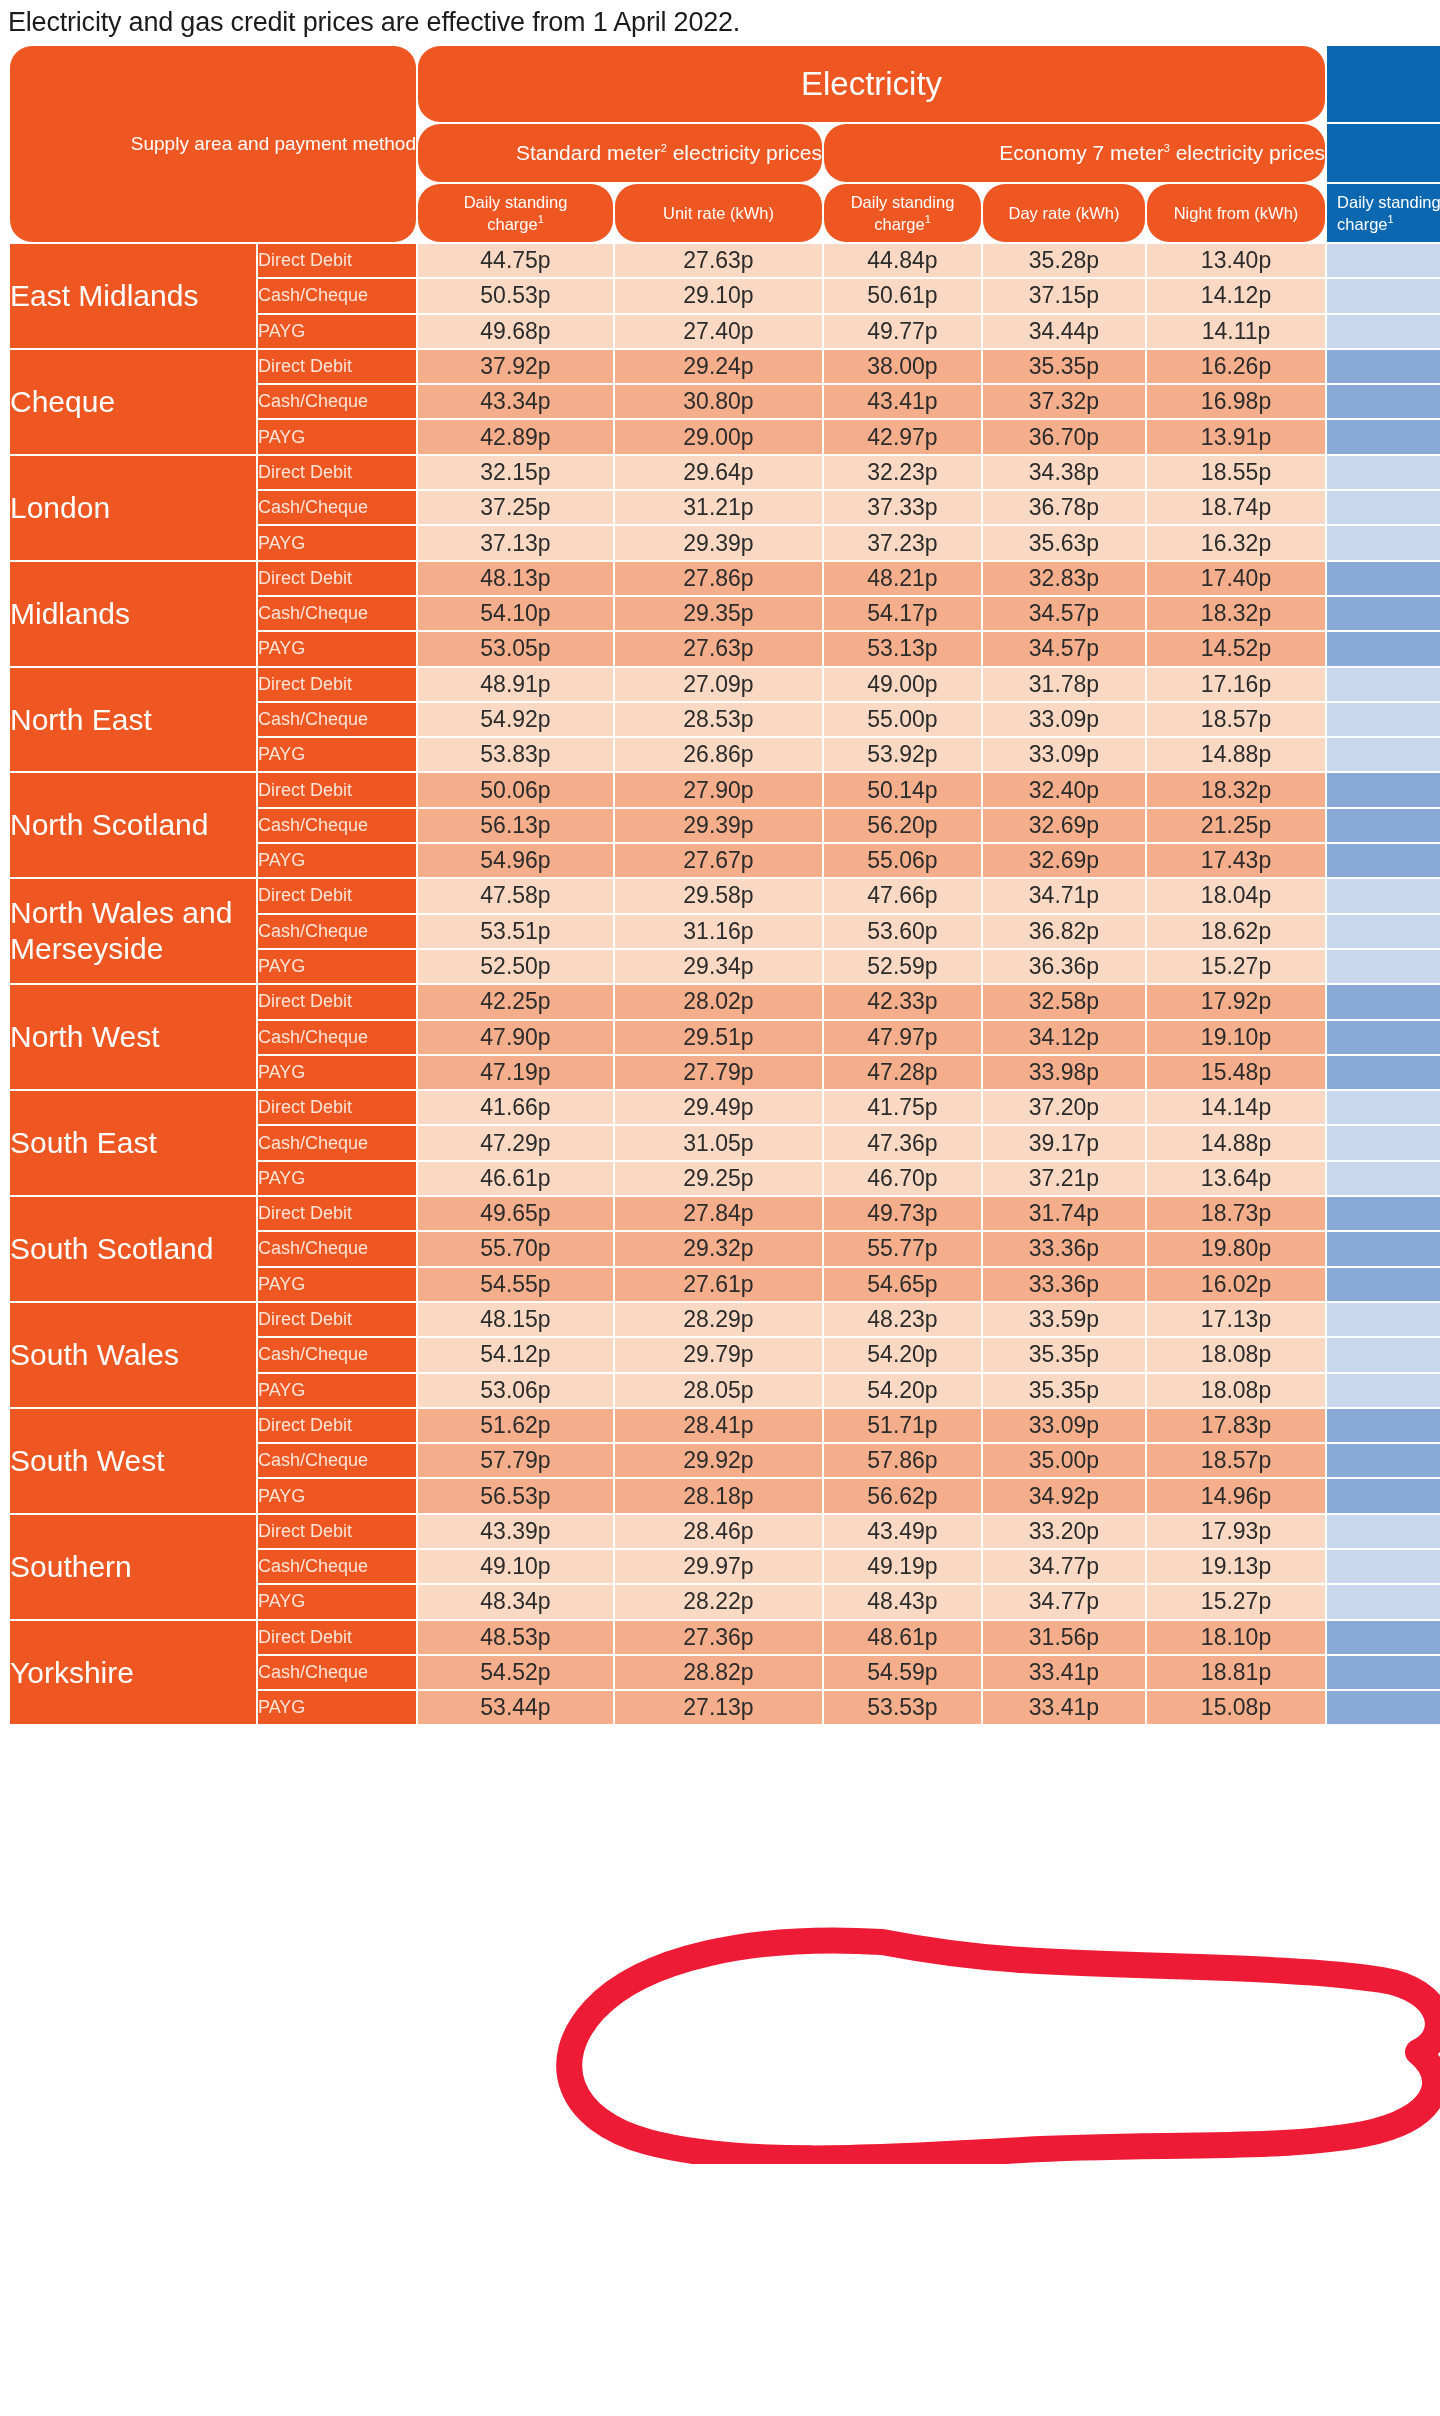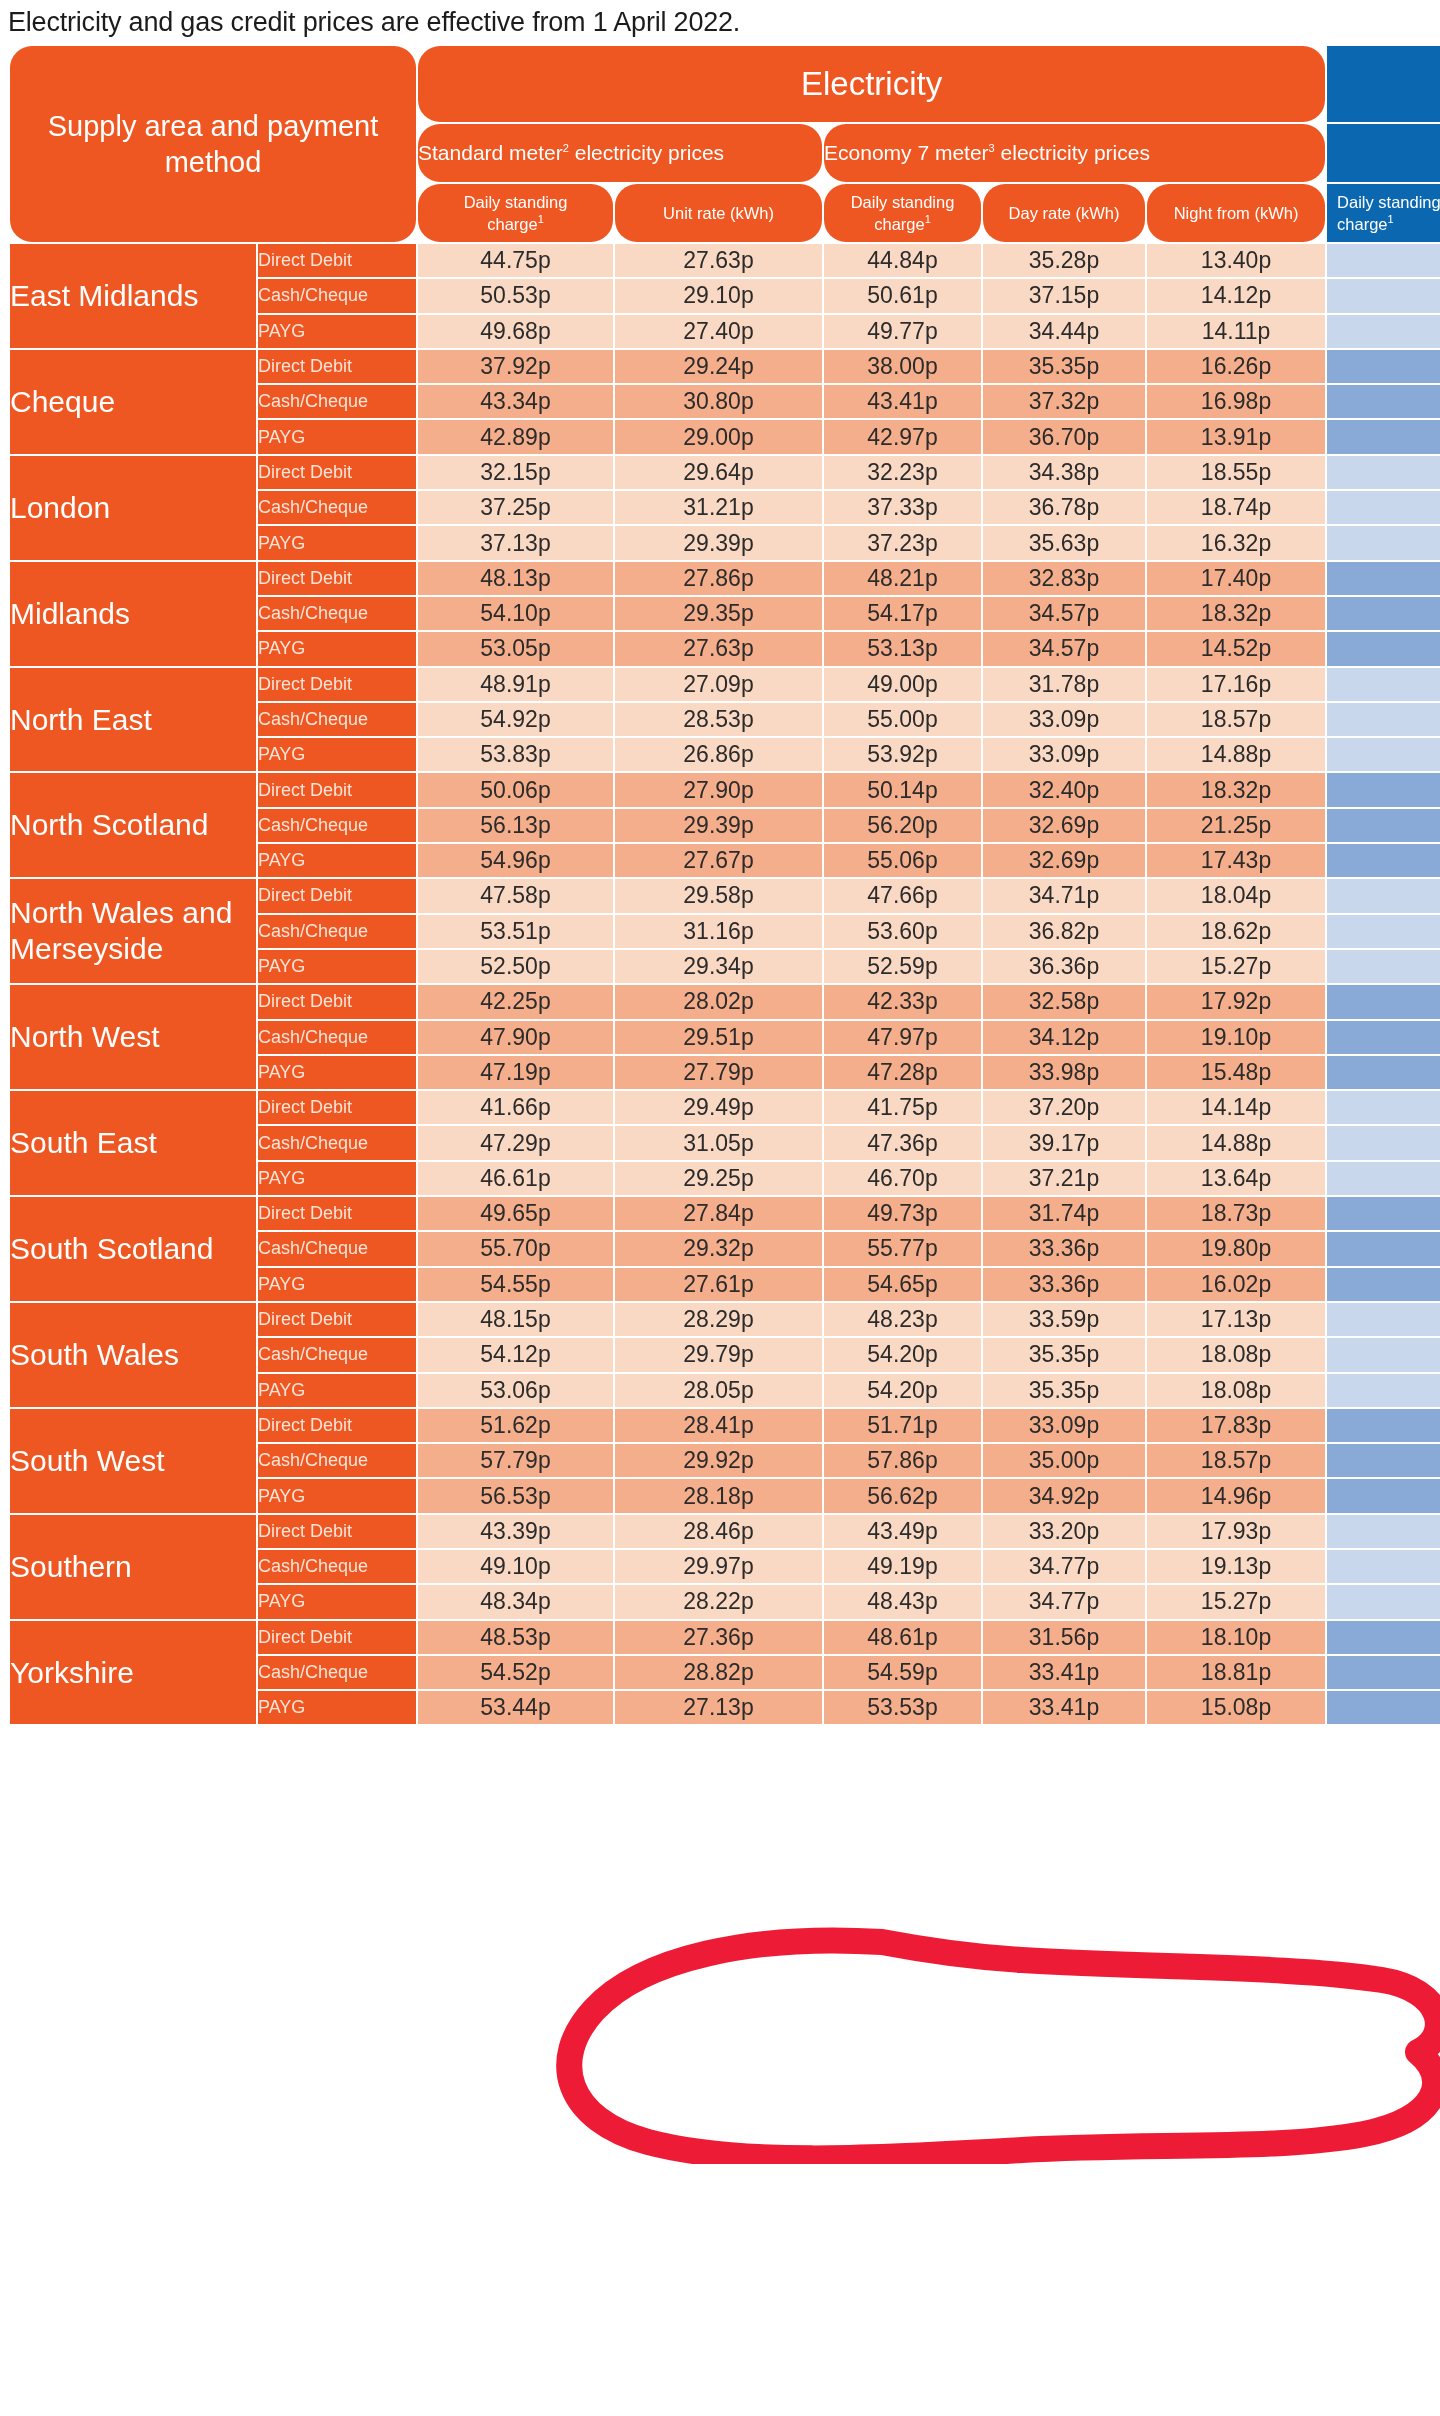--- a/index.html
+++ b/index.html
@@ -56,35 +56,35 @@
   col.c-ed     { width: 157px; }
   col.c-eday   { width: 162px; }
   col.c-enight { width: 178px; }
   col.c-gas    { width: 330px; }
 
   
   .hdr-orange { background: #EE5722; color: #ffffff; border-radius: 22px; }
   .hdr-blue   { background: #0B68B0; color: #ffffff; }
 
   .h-supply {
-    font-size: 29px;
+    font-size: 19px;
     line-height: 1.25;
-    text-align: center;
+    text-align: right;
     padding: 0 14px;
   }
   .h-fuel {
     font-size: 33px;
     text-align: center;
     padding-bottom: 4px;
     height: 76px;
     vertical-align: middle;
   }
   .h-group {
     font-size: 21px;
-    text-align: left;
+    text-align: right;
     height: 58px;
     padding: 0 8px;
   }
   .h-sub {
     font-size: 16.5px;
     text-align: center;
     height: 58px;
     line-height: 1.25;
     padding: 0 6px;
   }

